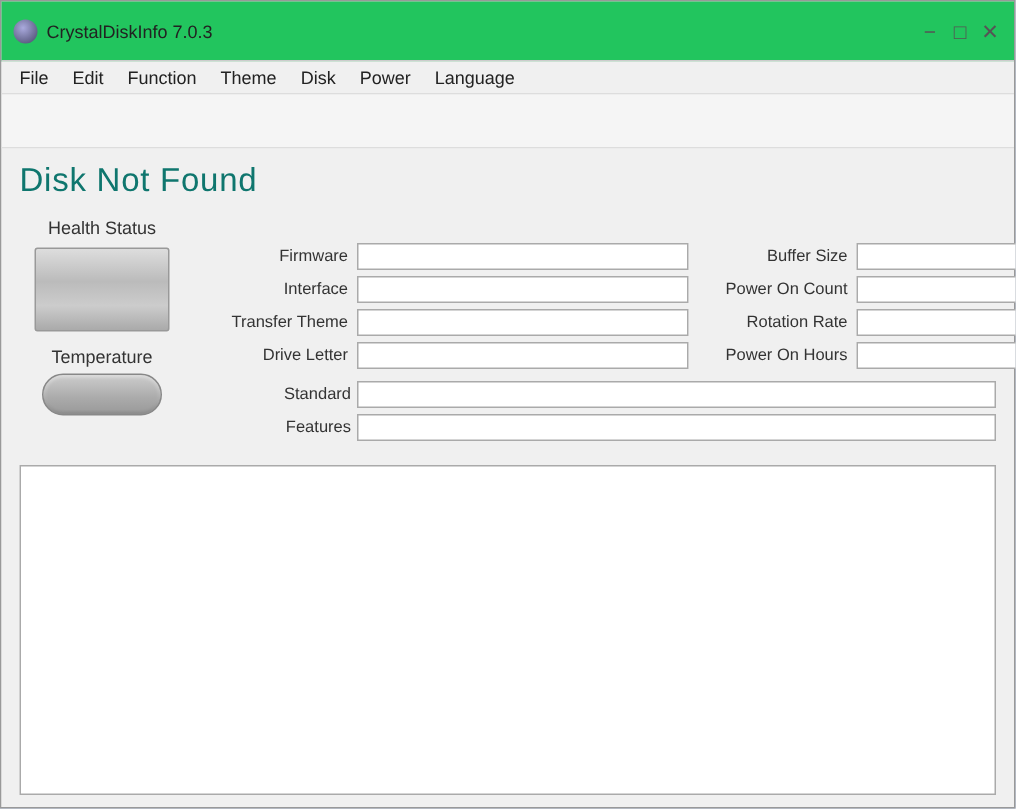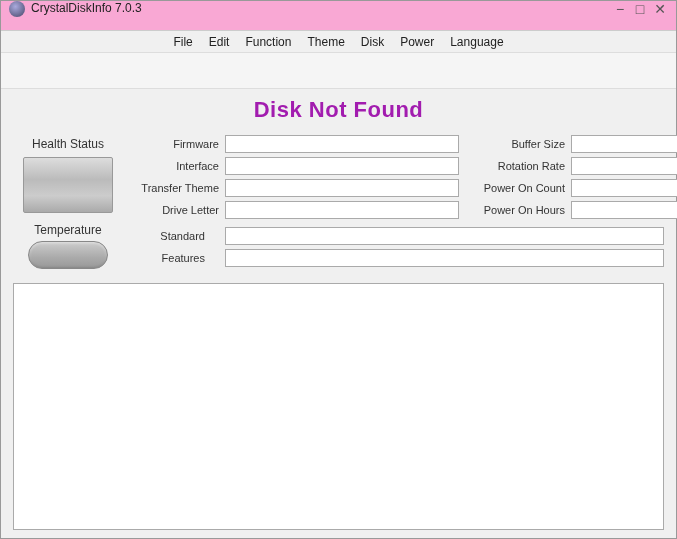--- a/index.html
+++ b/index.html
@@ -13,24 +13,24 @@
     }
     .window {
       width: 677px;
       height: 539px;
       background: #f0f0f0;
       border: 1px solid #999;
       display: flex;
       flex-direction: column;
     }
     .title-bar {
-      background: #f9a8d4;
-      height: 30px;
-      display: flex;
-      align-items: flex-start;
+      background: #22c55e;
+      height: 40px;
+      display: flex;
+      align-items: center;
       padding: 0 8px;
       border-bottom: 1px solid #ccc;
       user-select: none;
     }
     .title-bar-icon {
       width: 16px;
       height: 16px;
       margin-right: 6px;
       background: radial-gradient(circle at 40% 35%, #aad, #446);
       border-radius: 50%;
@@ -58,21 +58,20 @@
       justify-content: center;
       line-height: 1;
     }
     .menu-bar {
       background: #f0f0f0;
       height: 22px;
       display: flex;
       align-items: center;
       padding: 0 4px;
       border-bottom: 1px solid #ddd;
-      justify-content: center;
     }
     .menu-item {
       padding: 2px 8px;
       cursor: pointer;
       font-size: 12px;
       color: #222;
       border-radius: 2px;
     }
     .toolbar {
       background: #f5f5f5;
@@ -80,32 +79,31 @@
       border-bottom: 1px solid #ddd;
     }
     .content-area {
       flex: 1;
       padding: 8px 12px;
       display: flex;
       flex-direction: column;
       background: #f0f0f0;
     }
     .disk-title {
-      text-align: center;
+      text-align: left;
       font-size: 22px;
-      font-weight: 700;
-      color: #a21caf;
+      font-weight: 400;
+      color: #0f766e;
       margin-bottom: 12px;
       letter-spacing: 0.5px;
     }
     .info-section {
       display: flex;
-      gap: 7px;
+      gap: 20px;
       margin-bottom: 8px;
-      align-items: center;
     }
     .left-panel {
       width: 110px;
       flex-shrink: 0;
       display: flex;
       flex-direction: column;
       align-items: center;
       gap: 4px;
     }
     .health-label {
@@ -173,21 +171,21 @@
       padding: 0 3px;
     }
     .wide-row {
       display: flex;
       align-items: center;
       margin-bottom: 4px;
     }
     .wide-label {
       text-align: right;
       width: 95px;
-      padding-right: 20px;
+      padding-right: 4px;
       font-size: 11px;
       color: #333;
       flex-shrink: 0;
     }
     .wide-input {
       flex: 1;
       height: 18px;
       background: #fff;
       border: 1px solid #aaa;
       font-size: 11px;
@@ -244,21 +242,21 @@
     <div class="info-section">
 
       <div class="left-panel">
         <div class="health-label">Health Status</div>
         <div class="health-box"></div>
         <div class="temp-label">Temperature</div>
         <div class="temp-pill"></div>
       </div>
 
       <div class="main-info" style="flex:1; flex-direction:column;">
-        <div style="display:flex; gap:0; flex:1;">
+        <div style="display:flex; gap:0; flex:1;margin-top:17px;">
           <div class="center-fields">
             <div class="field-row">
               <span class="field-label">Firmware</span>
               <input class="field-input" type="text" value="" readonly="" style="">
             </div>
             <div class="field-row">
               <span class="field-label">Interface</span>
               <input class="field-input" type="text" value="" readonly="" style="">
             </div>
             <div class="field-row">
@@ -270,25 +268,25 @@
               <input class="field-input" type="text" value="" readonly="" style="">
             </div>
           </div>
 
           <div class="right-fields">
             <div class="field-row">
               <span class="field-label-right">Buffer Size</span>
               <input class="field-input-right" type="text" value="" readonly="" style="">
             </div>
             <div class="field-row">
+              <span class="field-label-right">Power On Count</span>
+              <input class="field-input-right" type="text" value="" readonly="" style="">
+            </div>
+            <div class="field-row">
               <span class="field-label-right">Rotation Rate</span>
-              <input class="field-input-right" type="text" value="" readonly="" style="">
-            </div>
-            <div class="field-row">
-              <span class="field-label-right">Power On Count</span>
               <input class="field-input-right" type="text" value="" readonly="" style="">
             </div>
             <div class="field-row">
               <span class="field-label-right">Power On Hours</span>
               <input class="field-input-right" type="text" value="" readonly="" style="">
             </div>
           </div>
         </div>
 
         <div style="margin-top:4px;">

